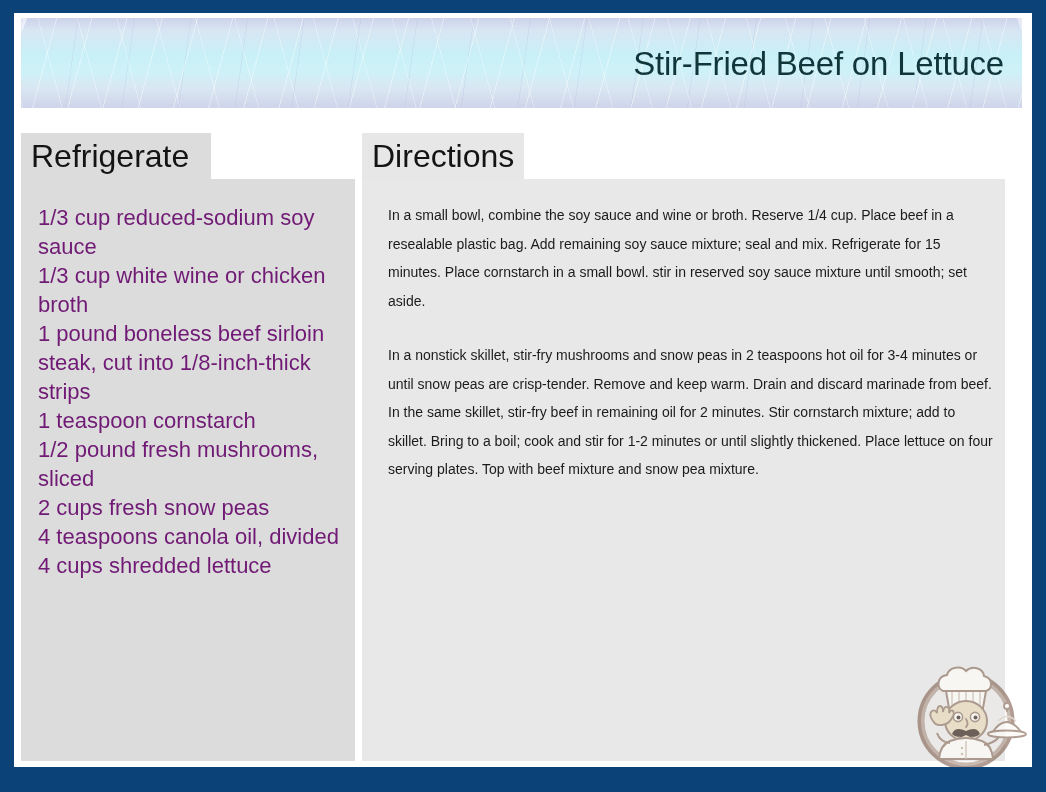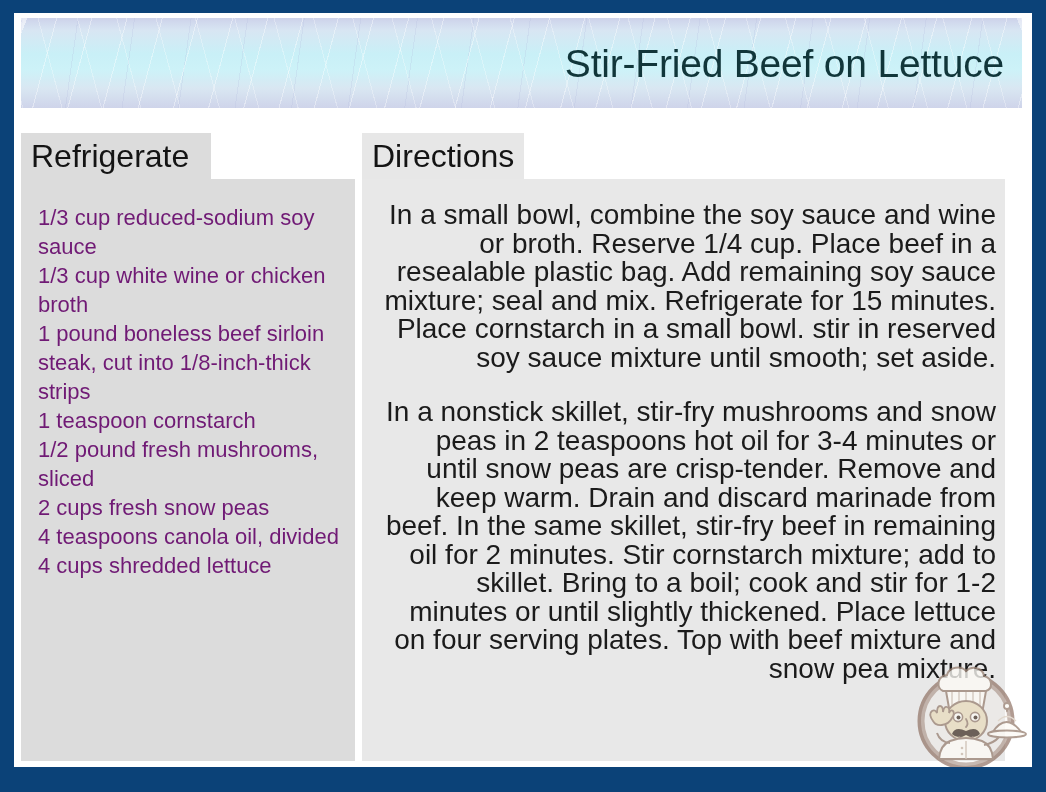--- a/index.html
+++ b/index.html
@@ -60,21 +60,21 @@
       repeating-linear-gradient(105deg, rgba(255,255,255,.40) 0 1px, rgba(0,0,0,0) 1px 34px),
       repeating-linear-gradient(-105deg, rgba(255,255,255,.30) 0 1px, rgba(0,0,0,0) 1px 38px),
       repeating-linear-gradient(98deg, rgba(176,184,220,.22) 0 1px, rgba(0,0,0,0) 1px 56px);
     pointer-events: none;
   }
   #banner-title {
     position: absolute;
     right: 18px;
     top: 50%;
     transform: translateY(-50%);
-    font-size: 39px;
+    font-size: 33px;
     line-height: 1;
     color: #11363a;
     white-space: nowrap;
     letter-spacing: -0.2px;
     z-index: 2;
   }
 
   
   .section-tab {
     position: absolute;
@@ -139,25 +139,25 @@
 
   
   #directions-body {
     position: absolute;
     left: 14px;
     top: 22px;
     width: 620px;
     z-index: 3;
   }
   .direction-para {
-    font-size: 28px;
+    font-size: 14px;
     line-height: 28.5px;
     color: #1b1b1b;
-    margin: 0 0 26px 4px;
-    text-align: right;
+    margin: 0 0 26px 12px;
+    text-align: left;
   }
 
   
   #beef-photo {
     position: absolute;
     left: 330px;
     top: 455px;
     width: 420px;
     height: 300px;
     z-index: 1;

